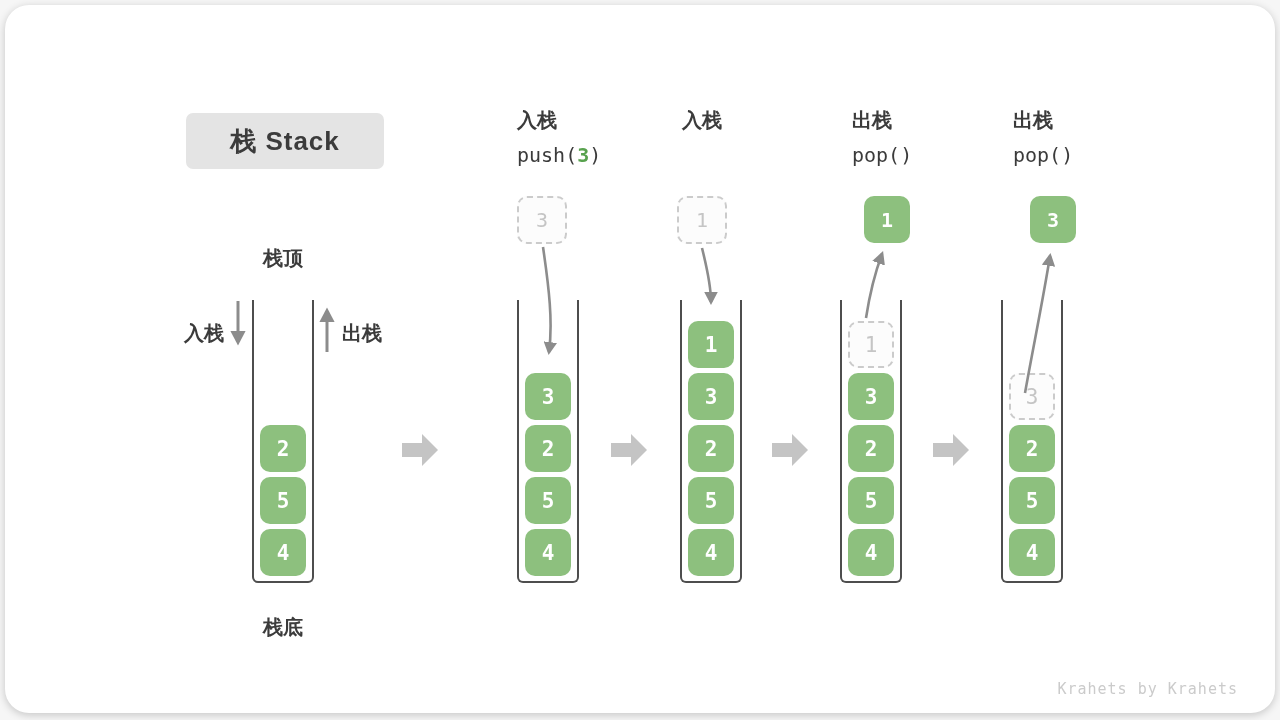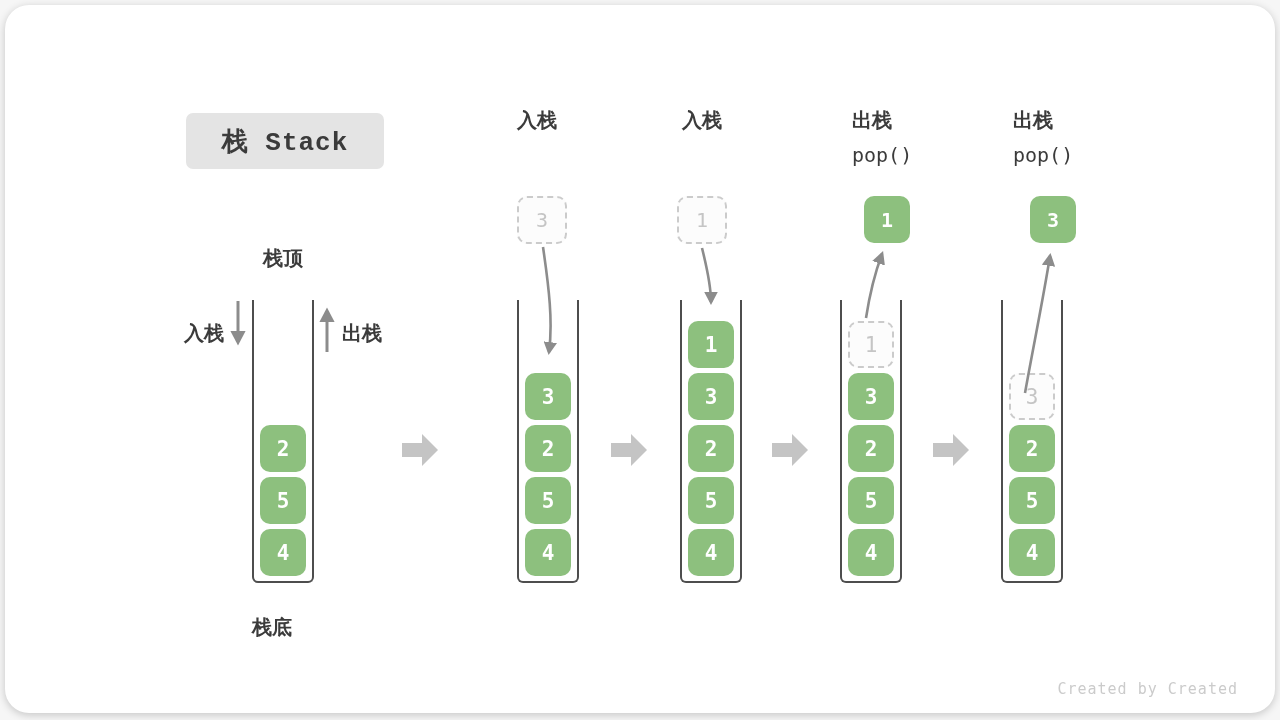--- a/index.html
+++ b/index.html
@@ -13,21 +13,21 @@
     position:absolute;left:5px;top:5px;right:5px;bottom:7px;
     background:#ffffff;border-radius:24px;
     box-shadow:0 2px 8px rgba(0,0,0,0.20);
   }
   .canvas{position:absolute;inset:0;}
 
   .title-box{
     position:absolute;left:186px;top:113px;width:198px;height:56px;
     background:var(--title-bg);border-radius:7px;
     display:flex;align-items:center;justify-content:center;
-    font-family:Liberation Mono, monospace;
+    font-family:Liberation Sans, sans-serif;
     font-size:26px;font-weight:bold;color:var(--ink);letter-spacing:1px;
   }
 
   .step-header{position:absolute;top:107px;width:150px;}
   .step-header .cn{font-size:20px;font-weight:bold;color:var(--ink);line-height:26px;}
   .step-header .code{
     font-family:"DejaVu Sans Mono","Liberation Mono",monospace;
     font-size:20px;color:var(--ink);line-height:26px;margin-top:9px;
   }
   .step-header .code .arg{color:var(--arg-green);font-weight:bold;}
@@ -59,21 +59,21 @@
   }
   .float-box.ghost{
     width:50px;height:48px;
     background:var(--ghost-bg);color:var(--ghost-ink);
     border:2.5px dashed var(--ghost-border);
   }
   .float-box.solid{background:var(--green);color:#fff;font-weight:bold;}
 
   .side-label{position:absolute;font-size:20px;font-weight:bold;color:var(--ink);}
   .lbl-top{left:252px;top:245px;width:62px;text-align:center;font-family:Liberation Serif, serif;}
-  .lbl-bottom{left:252px;top:614px;width:62px;text-align:left;}
+  .lbl-bottom{left:252px;top:614px;width:62px;text-align:center;}
   .lbl-push{left:148px;top:320px;width:76px;text-align:right;}
   .lbl-pop{left:342px;top:320px;width:76px;text-align:left;}
 
   .overlay{position:absolute;inset:0;pointer-events:none;}
 
   .watermark{
     position:absolute;right:42px;bottom:22px;
     font-family:"DejaVu Sans Mono","Liberation Mono",monospace;
     font-size:15px;color:var(--faint);letter-spacing:1px;
   }
@@ -81,20 +81,21 @@
 </head>
 <body style="--green: #8DC07E; --arg-green: #58A24E; --ink: #3B3B3B; --wall: #4E4E4E; --ghost-border: #CBCBCB; --ghost-ink: #C5C5C5; --ghost-bg: #FCFCFC; --title-bg: #E4E4E4; --faint: #CBCBCB;">
 
 <div class="card"></div>
 <div class="canvas">
 
   <div class="title-box">栈 Stack</div>
 
   <div class="step-header" style="left:517px">
     <div class="cn">入栈</div>
+    <div class="code"><span>push(</span><span class="arg">3</span><span>)</span></div>
   </div>
   <div class="step-header" style="left:682px">
     <div class="cn">入栈</div>
   </div>
   <div class="step-header" style="left:852px">
     <div class="cn">出栈</div>
     <div class="code"><span>pop(</span><span class="arg"></span><span>)</span></div>
   </div>
   <div class="step-header" style="left:1013px">
     <div class="cn">出栈</div>
@@ -162,14 +163,14 @@
     <path d="M1025,393 C1033,348 1043,300 1050,256" stroke="#8C8C8C" stroke-width="2.6" fill="none" marker-end="url(#ah)"></path>
 
     <g fill="#C4C4C4">
       <polygon points="402,443 422,443 422,434 438,450 422,466 422,457 402,457"></polygon>
       <polygon points="611,443 631,443 631,434 647,450 631,466 631,457 611,457"></polygon>
       <polygon points="772,443 792,443 792,434 808,450 792,466 792,457 772,457"></polygon>
       <polygon points="933,443 953,443 953,434 969,450 953,466 953,457 933,457"></polygon>
     </g>
   </svg>
 
-  <div class="watermark">Created by Created</div>
+  <div class="watermark">Krahets by Krahets</div>
 </div>
 
 </body></html>

